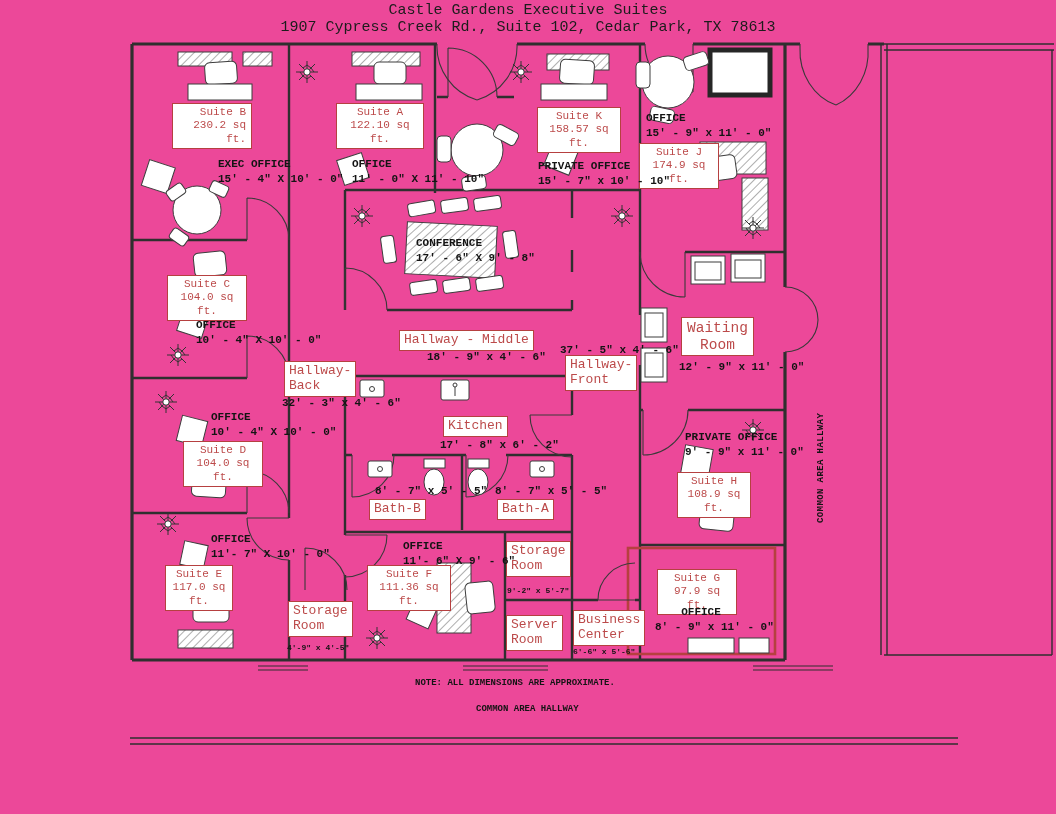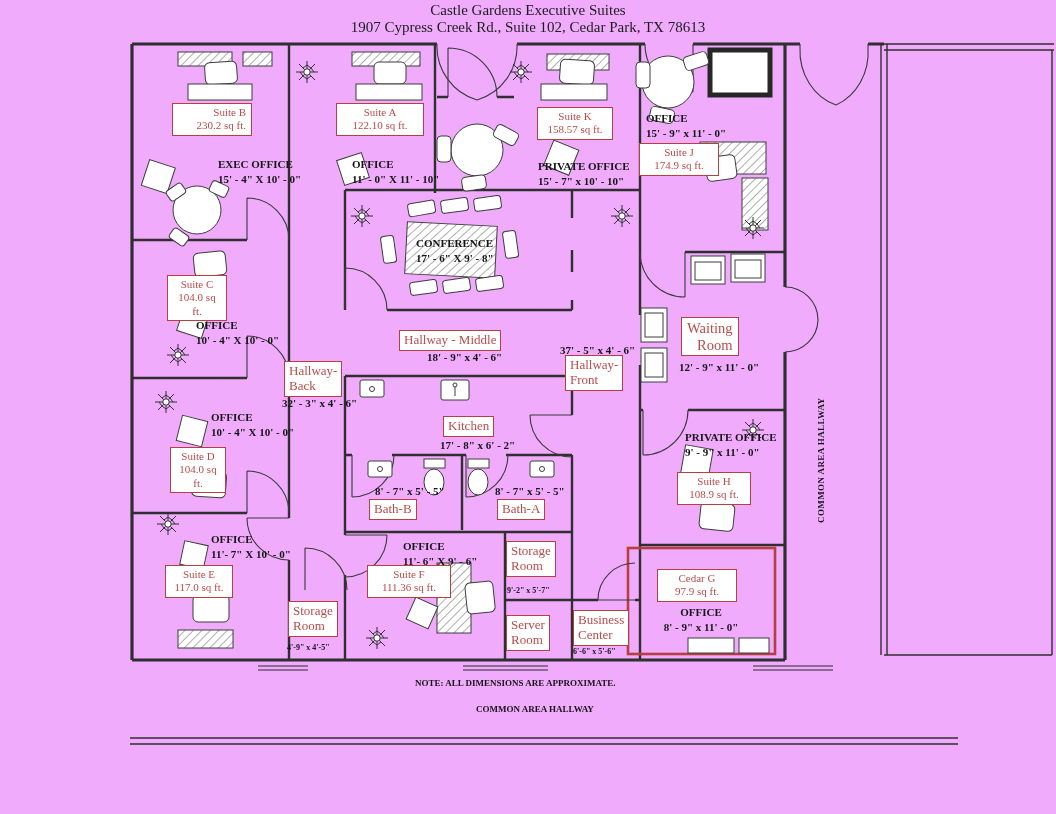--- a/index.html
+++ b/index.html
@@ -1,25 +1,25 @@
 <!DOCTYPE html>
 <html><head>
 <meta charset="utf-8">
 <style>
   html,body{margin:0;padding:0;background:#fff;}
-  .canvas{position:relative;width:1056px;height:814px;background:#f0abfc;overflow:hidden;
-          font-family:Liberation Serif, serif;}
+  .canvas{position:relative;width:1056px;height:814px;background:#ec4899;overflow:hidden;
+          font-family:Liberation Mono, monospace;}
   .title{position:absolute;top:2px;left:0;width:100%;text-align:center;
          font-size:15px;line-height:1.15;color:#1c1c1c;}
   svg{position:absolute;left:0;top:0;}
   .rbox{position:absolute;border:1.6px solid #b64040;color:#bc4a4a;background:#fff;
         text-align:center;padding:2px 5px;line-height:1.22;font-size:11px;box-sizing:border-box;}
   .rbox .ln{display:block;}
   .rbox.med{font-size:13px;text-align:left;line-height:1.15;padding:2px 4px;}
-  .rbox.lg{font-size:14.5px;text-align:right;line-height:1.15;padding:2px 5px;}
+  .rbox.lg{font-size:14.5px;text-align:center;line-height:1.15;padding:2px 5px;}
   .dim{position:absolute;font-size:11px;font-weight:bold;color:#141414;
        line-height:1.35;white-space:nowrap;}
   .dim span{display:block;}
   .dim.c{text-align:center;}
   .note{position:absolute;font-size:9px;font-weight:bold;color:#141414;white-space:nowrap;text-align:right;}
   .vtext{position:absolute;left:816px;top:523px;font-size:9px;font-weight:bold;color:#141414;
          transform:rotate(-90deg);transform-origin:left top;white-space:nowrap;letter-spacing:.4px;}
 </style>
 </head>
 <body>
@@ -220,46 +220,46 @@
   </svg>
 
   <div class="rbox" style="left:172px;top:103px;width:80px;text-align:right;">
     <span class="ln">Suite B</span>
     <span class="ln">230.2 sq ft.</span>
   </div>
   <div class="rbox" style="left:336px;top:103px;width:88px;">
     <span class="ln">Suite A</span>
     <span class="ln">122.10 sq ft.</span>
   </div>
-  <div class="rbox" style="left:537px;top:107px;width:76px;">
+  <div class="rbox" style="left:537px;top:107px;width:84px;">
     <span class="ln">Suite K</span>
     <span class="ln">158.57 sq ft.</span>
   </div>
   <div class="rbox" style="left:639px;top:143px;width:80px;">
     <span class="ln">Suite J</span>
     <span class="ln">174.9 sq ft.</span>
   </div>
-  <div class="rbox" style="left:167px;top:275px;width:60px;">
+  <div class="rbox" style="left:167px;top:275px;width:80px;">
     <span class="ln">Suite C</span>
     <span class="ln">104.0 sq ft.</span>
   </div>
-  <div class="rbox" style="left:170px;top:441px;width:56px;margin-top:6px;">
+  <div class="rbox" style="left:183px;top:441px;width:80px;">
     <span class="ln">Suite D</span>
     <span class="ln">104.0 sq ft.</span>
   </div>
   <div class="rbox" style="left:165px;top:565px;width:68px;">
     <span class="ln">Suite E</span>
     <span class="ln">117.0 sq ft.</span>
   </div>
   <div class="rbox" style="left:367px;top:565px;width:84px;">
     <span class="ln">Suite F</span>
     <span class="ln">111.36 sq ft.</span>
   </div>
   <div class="rbox" style="left:657px;top:569px;width:80px;">
-    <span class="ln">Cedar G</span>
+    <span class="ln">Suite G</span>
     <span class="ln">97.9 sq ft.</span>
   </div>
   <div class="rbox" style="left:677px;top:472px;width:74px;">
     <span class="ln">Suite H</span>
     <span class="ln">108.9 sq ft.</span>
   </div>
 
   <div class="rbox med" style="left:399px;top:330px;">
     <span class="ln">Hallway - Middle</span>
   </div>

